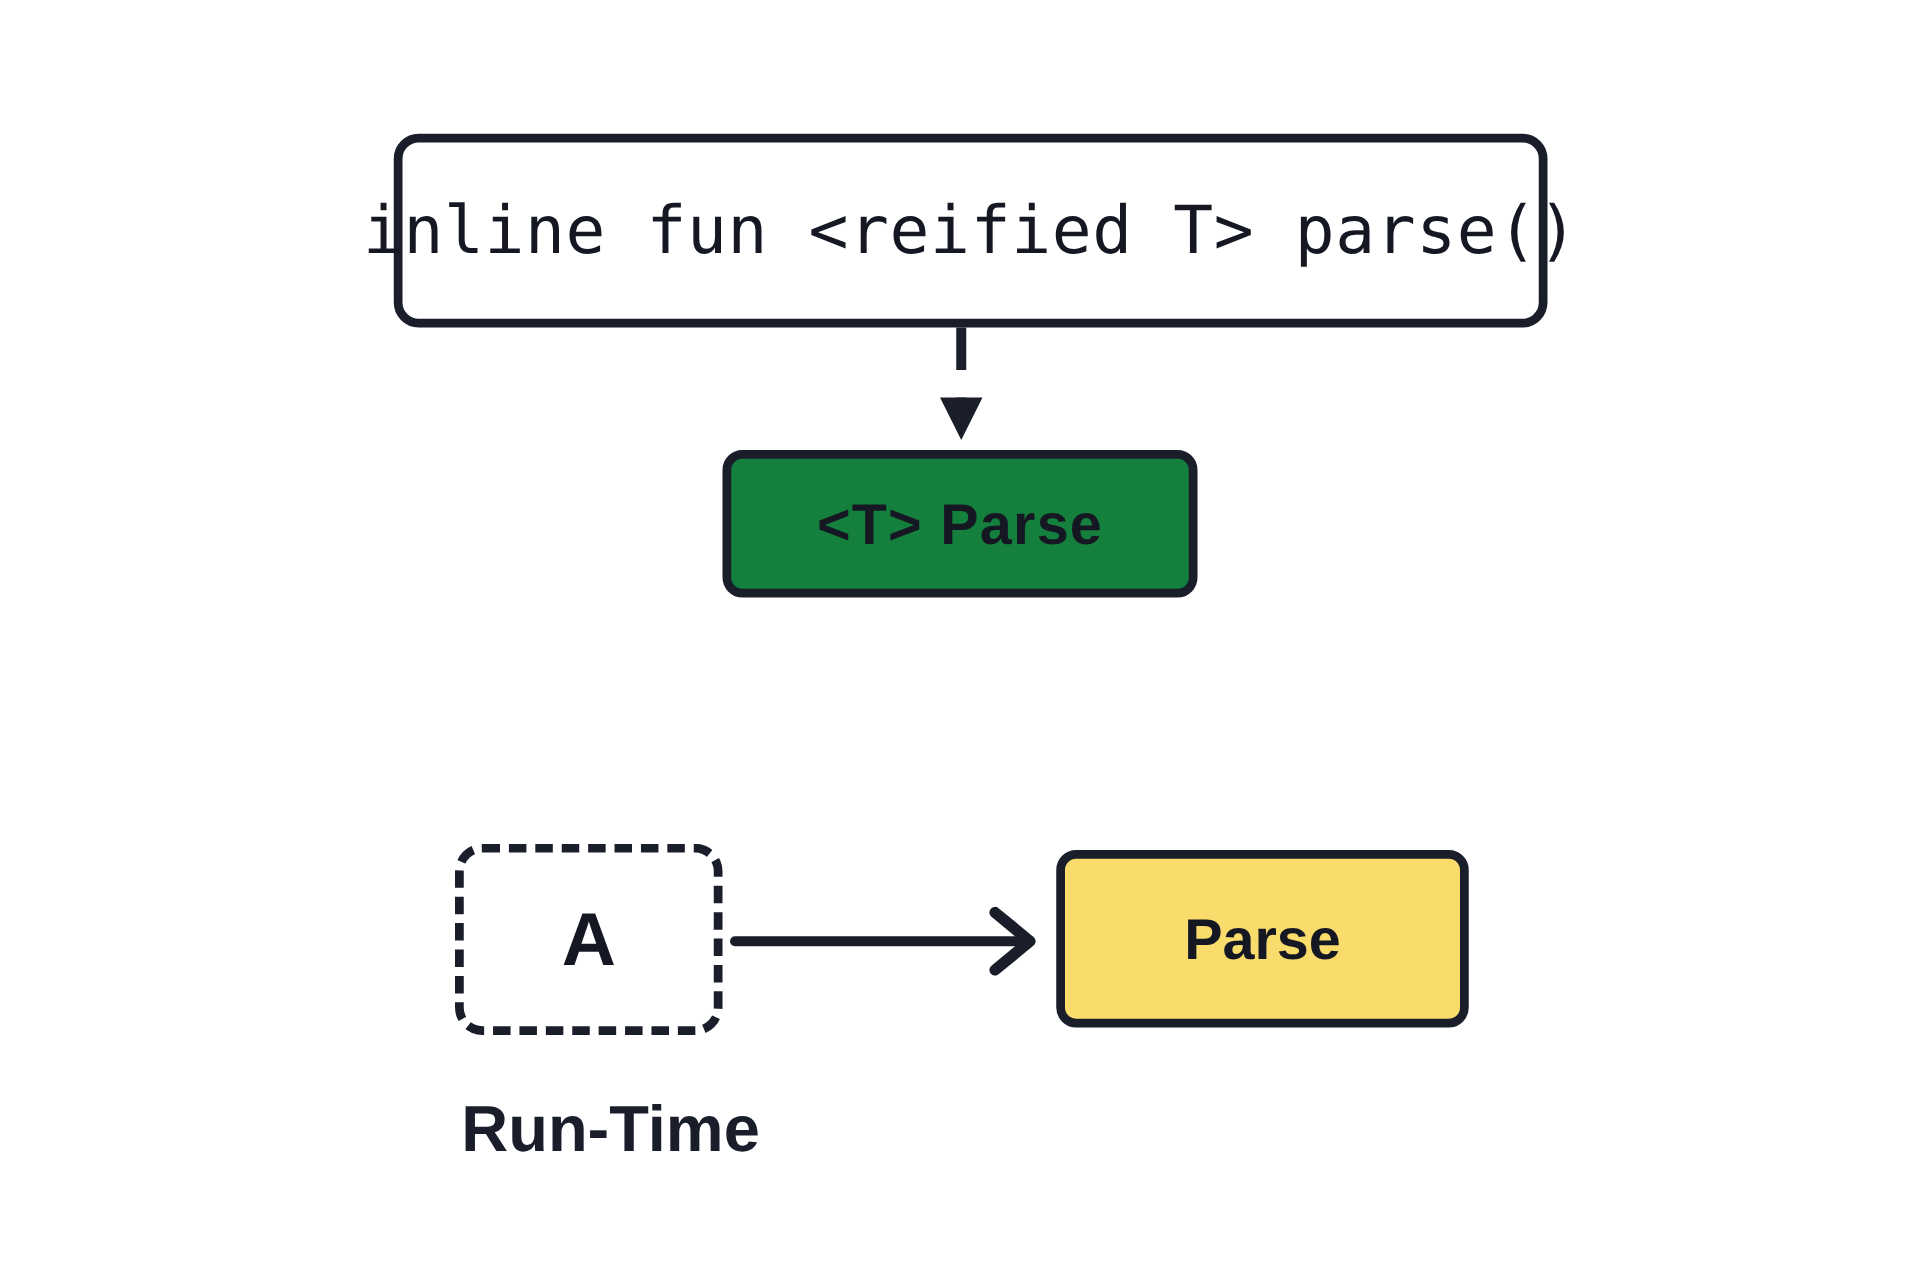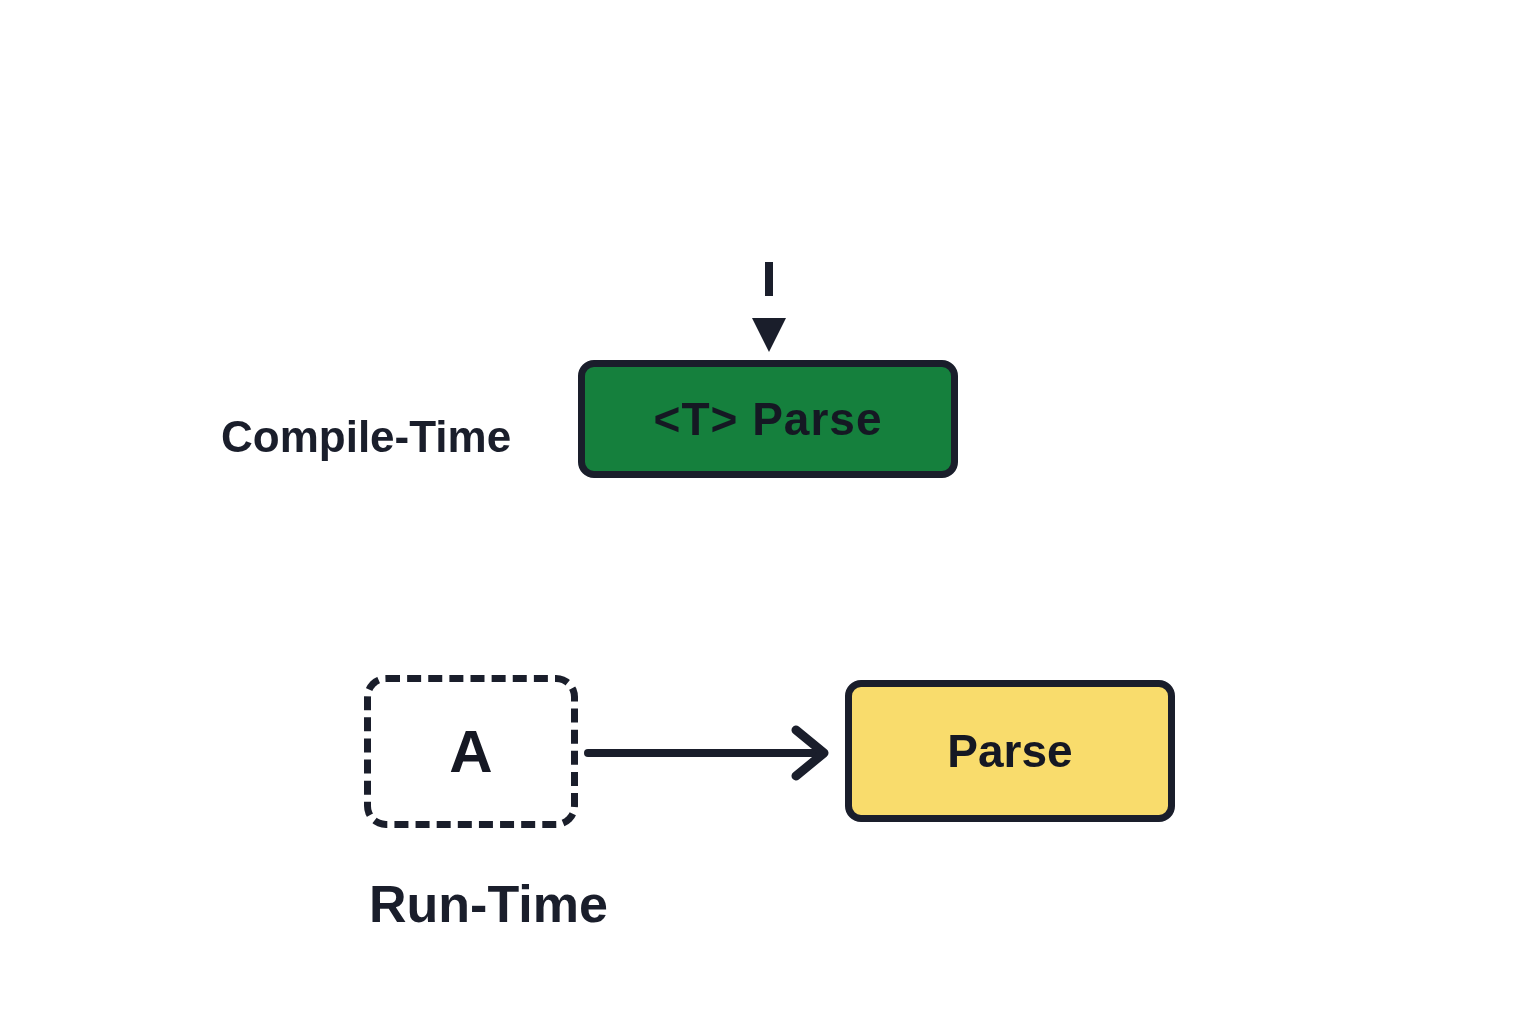--- a/index.html
+++ b/index.html
@@ -148,22 +148,24 @@
       <line x1="769" y1="262" x2="769" y2="322" stroke="#1a1e2b" stroke-width="8" stroke-linecap="butt" stroke-dasharray="34 22"></line>
       <path d="M 769 352 L 752 318 L 786 318 Z" fill="#1a1e2b"></path>
     </g>
 
     <g>
       <line x1="588" y1="753" x2="820" y2="753" stroke="#1a1e2b" stroke-width="8" stroke-linecap="round"></line>
       <polyline points="796,730 824,753 796,776" fill="none" stroke="#1a1e2b" stroke-width="9" stroke-linecap="round" stroke-linejoin="round"></polyline>
     </g>
   </svg>
 
+  <div class="node" id="code-box">
+    <span class="code-text">inline fun &lt;reified T&gt; parse()</span>
+  </div>
 
-  <div class="caption" id="caption-compile-time">Compile-Time</div>
 
   <div class="node" id="compile-parse-box">
     <span class="node-label">&lt;T&gt; Parse</span>
   </div>
 
   <div class="node" id="runtime-type-box">
     <span class="node-label">A</span>
   </div>
 
   <div class="node" id="runtime-parse-box">

